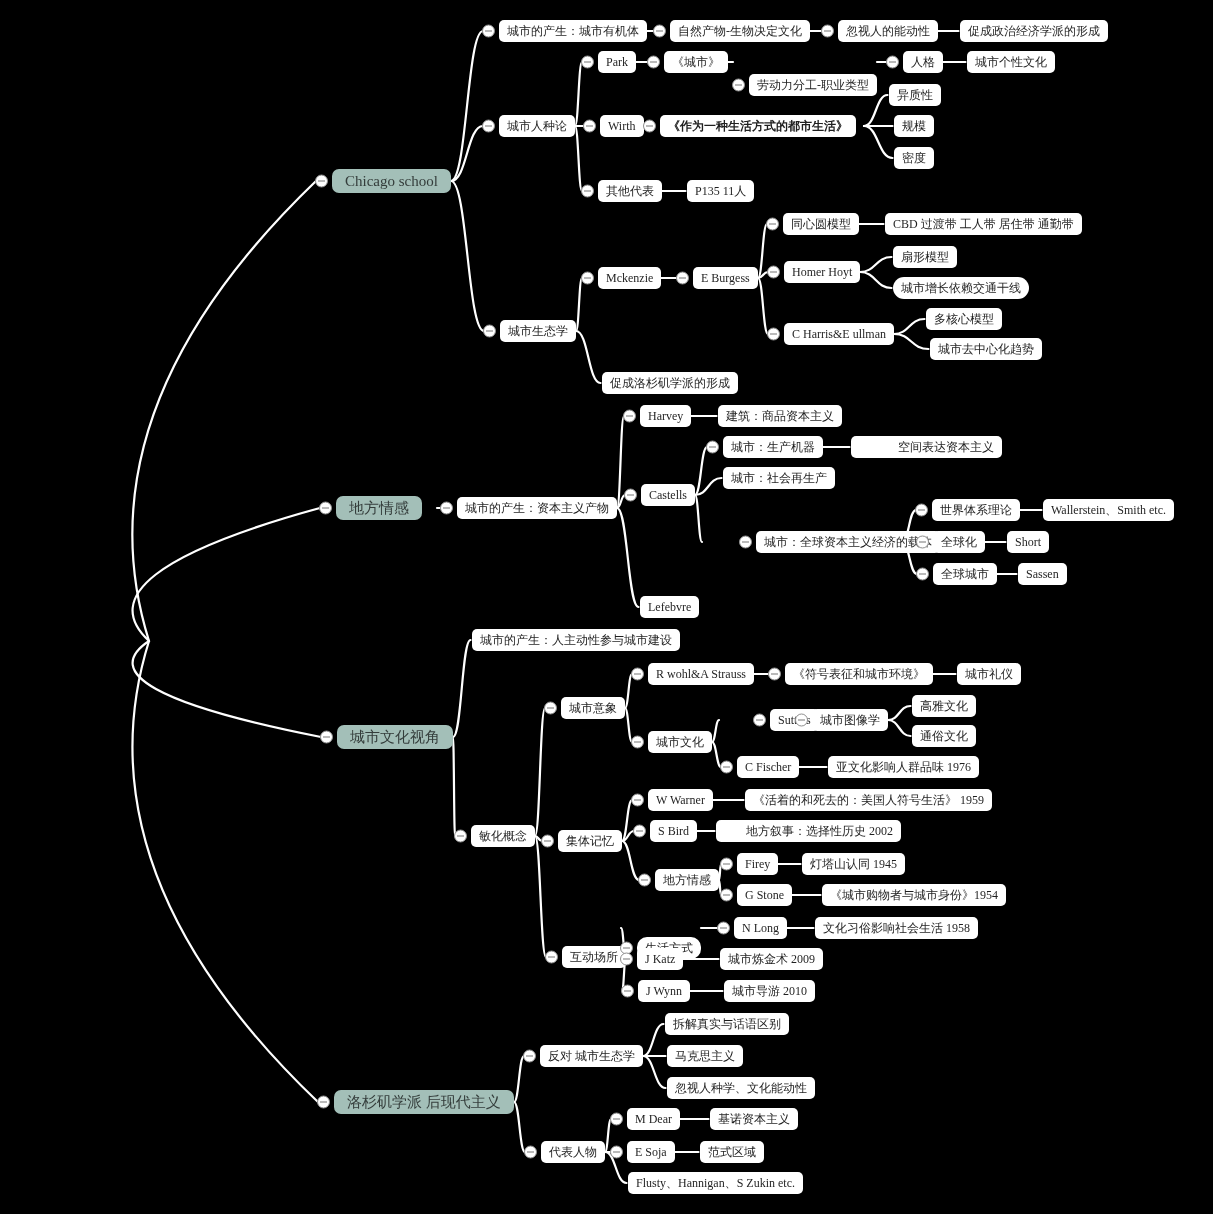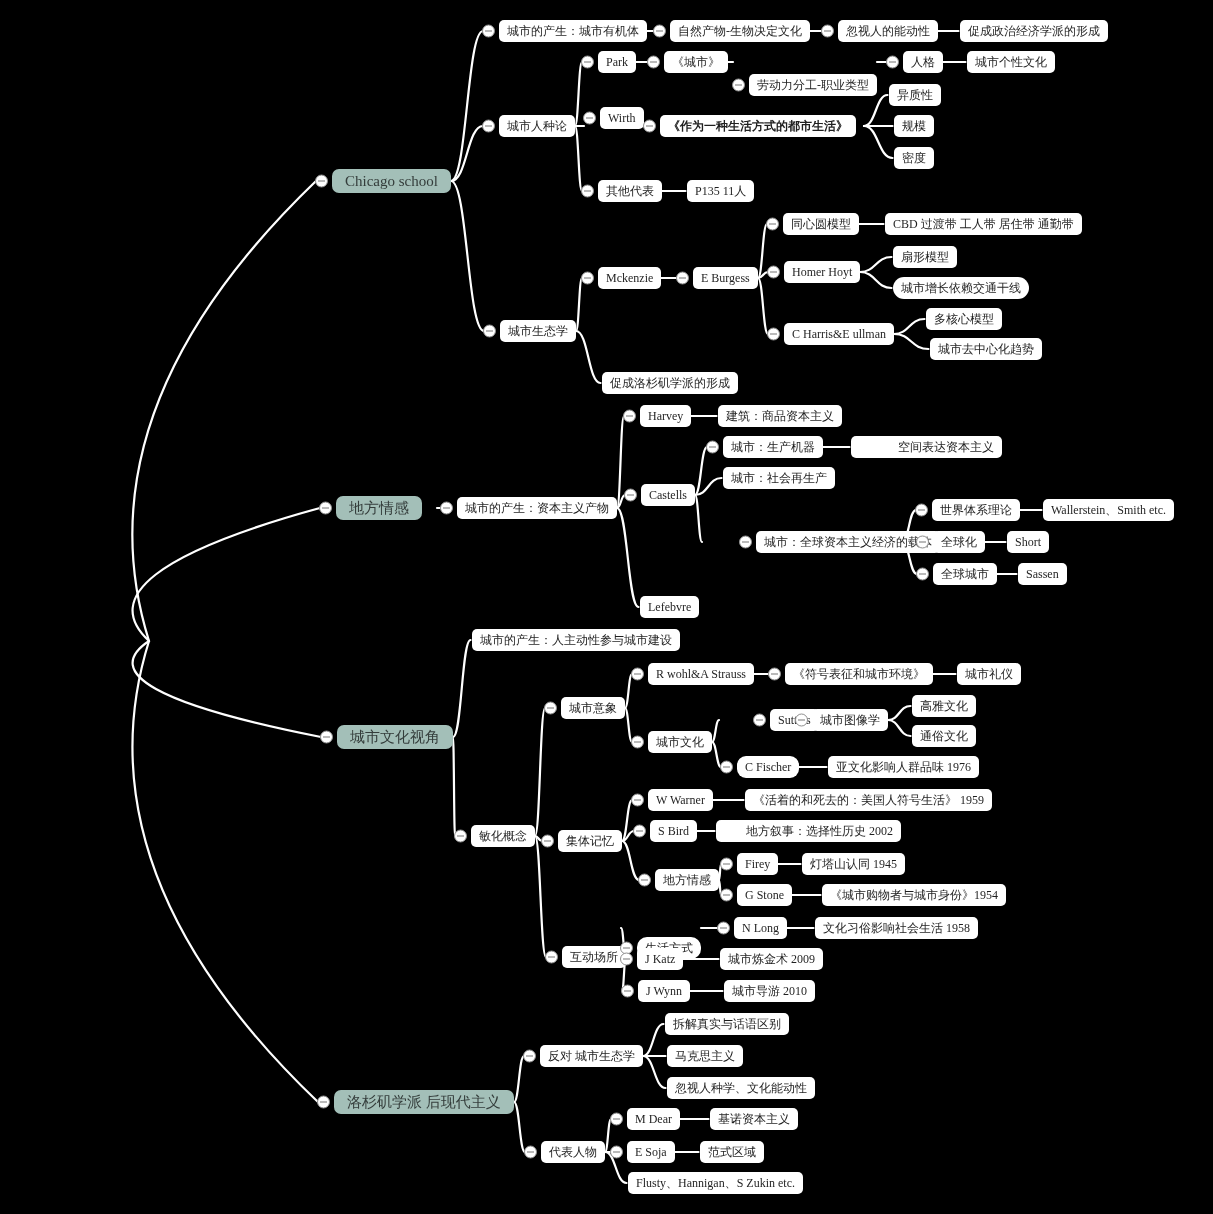--- a/index.html
+++ b/index.html
@@ -142,21 +142,21 @@
     <div class="node" style="left: 499px; top: 31px;"><span>城市的产生：城市有机体</span><span class="collapse"></span></div>
     <div class="node" style="left: 670px; top: 31px;"><span>自然产物-生物决定文化</span><span class="collapse"></span></div>
     <div class="node" style="left: 838px; top: 31px;"><span>忽视人的能动性</span><span class="collapse"></span></div>
     <div class="node" style="left: 960px; top: 31px;"><span>促成政治经济学派的形成</span></div>
     <div class="node" style="left: 499px; top: 126px;"><span>城市人种论</span><span class="collapse"></span></div>
     <div class="node" style="left: 598px; top: 62px;"><span>Park</span><span class="collapse"></span></div>
     <div class="node" style="left: 664px; top: 62px;"><span>《城市》</span><span class="collapse"></span></div>
     <div class="node" style="left: 749px; top: 62px; margin-top: 23px;"><span>劳动力分工-职业类型</span><span class="collapse"></span></div>
     <div class="node" style="left: 903px; top: 62px;"><span>人格</span><span class="collapse"></span></div>
     <div class="node" style="left: 967px; top: 62px;"><span>城市个性文化</span></div>
-    <div class="node" style="left: 600px; top: 118px;"><span>Wirth</span><span class="collapse"></span></div>
+    <div class="node" style="left: 600px; top: 126px;"><span>Wirth</span><span class="collapse"></span></div>
     <div class="node" style="left: 660px; top: 126px; font-weight: bold;"><span>《作为一种生活方式的都市生活》</span><span class="collapse"></span></div>
     <div class="node" style="left: 889px; top: 95px;"><span>异质性</span></div>
     <div class="node" style="left: 894px; top: 126px;"><span>规模</span></div>
     <div class="node" style="left: 894px; top: 158px;"><span>密度</span></div>
     <div class="node" style="left: 598px; top: 191px;"><span>其他代表</span><span class="collapse"></span></div>
     <div class="node" style="left: 687px; top: 191px;"><span>P135 11人</span></div>
     <div class="node" style="left: 500px; top: 331px;"><span>城市生态学</span><span class="collapse"></span></div>
     <div class="node" style="left: 598px; top: 278px;"><span>Mckenzie</span><span class="collapse"></span></div>
     <div class="node" style="left: 693px; top: 278px;"><span>E Burgess</span><span class="collapse"></span></div>
     <div class="node" style="left: 783px; top: 224px;"><span>同心圆模型</span><span class="collapse"></span></div>
@@ -187,21 +187,21 @@
     <div class="node" style="left: 471px; top: 836px;"><span>敏化概念</span><span class="collapse"></span></div>
     <div class="node" style="left: 561px; top: 708px;"><span>城市意象</span><span class="collapse"></span></div>
     <div class="node" style="left: 648px; top: 674px;"><span>R wohl&amp;A Strauss</span><span class="collapse"></span></div>
     <div class="node" style="left: 785px; top: 674px;"><span>《符号表征和城市环境》</span><span class="collapse"></span></div>
     <div class="node" style="left: 957px; top: 674px;"><span>城市礼仪</span></div>
     <div class="node" style="left: 648px; top: 742px;"><span>城市文化</span><span class="collapse"></span></div>
     <div class="node" style="left: 735px; top: 720px; margin-left: 35px;"><span>Suttles</span><span class="collapse"></span></div>
     <div class="node" style="left: 812px; top: 720px;"><span>城市图像学</span><span class="collapse"></span></div>
     <div class="node" style="left: 912px; top: 706px;"><span>高雅文化</span></div>
     <div class="node" style="left: 912px; top: 736px;"><span>通俗文化</span></div>
-    <div class="node" style="left: 737px; top: 767px; border-radius: 9px;"><span>C Fischer</span><span class="collapse"></span></div>
+    <div class="node" style="left: 737px; top: 767px;"><span>C Fischer</span><span class="collapse"></span></div>
     <div class="node" style="left: 828px; top: 767px;"><span>亚文化影响人群品味 1976</span></div>
     <div class="node" style="left: 558px; top: 841px;"><span>集体记忆</span><span class="collapse"></span></div>
     <div class="node" style="left: 648px; top: 800px;"><span>W Warner</span><span class="collapse"></span></div>
     <div class="node" style="left: 745px; top: 800px;"><span>《活着的和死去的：美国人符号生活》 1959</span></div>
     <div class="node" style="left: 650px; top: 831px;"><span>S Bird</span><span class="collapse"></span></div>
     <div class="node" style="left: 716px; top: 831px; padding-left: 30px;"><span>地方叙事：选择性历史 2002</span></div>
     <div class="node" style="left: 655px; top: 880px;"><span>地方情感</span><span class="collapse"></span></div>
     <div class="node" style="left: 737px; top: 864px;"><span>Firey</span><span class="collapse"></span></div>
     <div class="node" style="left: 802px; top: 864px;"><span>灯塔山认同 1945</span></div>
     <div class="node" style="left: 737px; top: 895px;"><span>G Stone</span><span class="collapse"></span></div>

